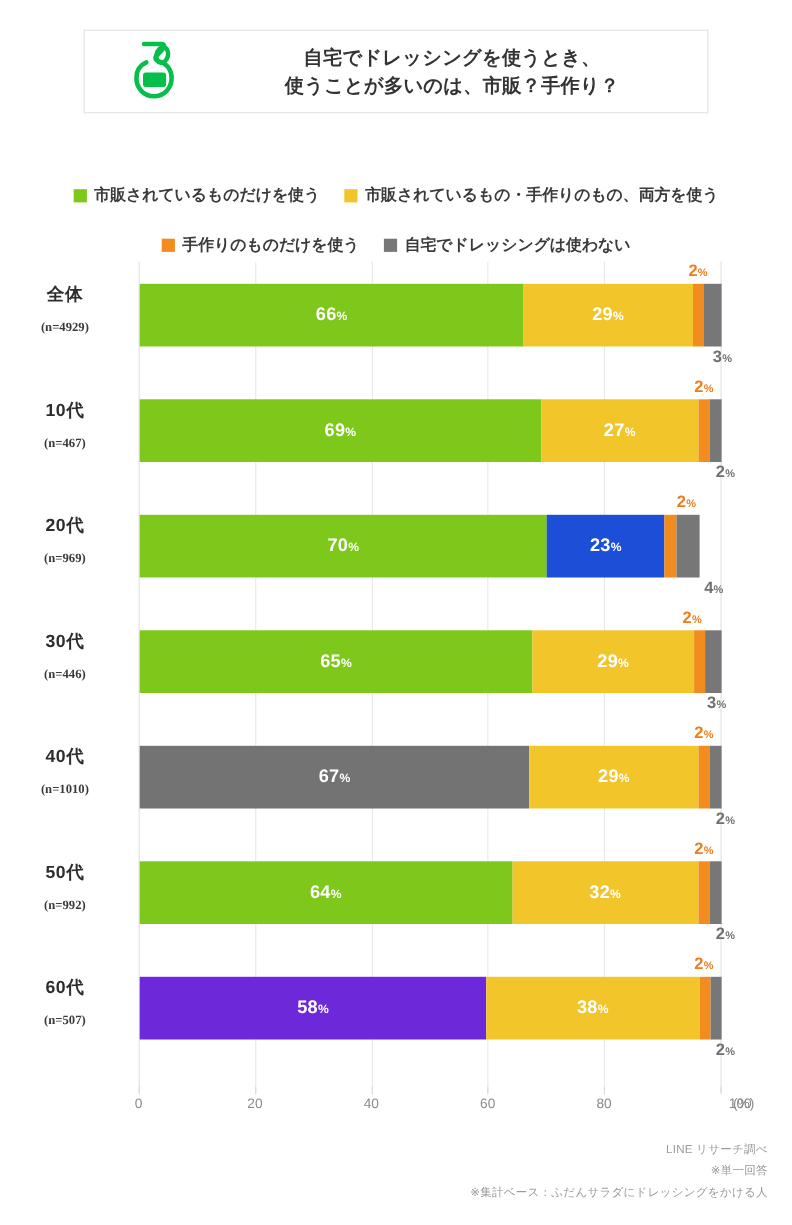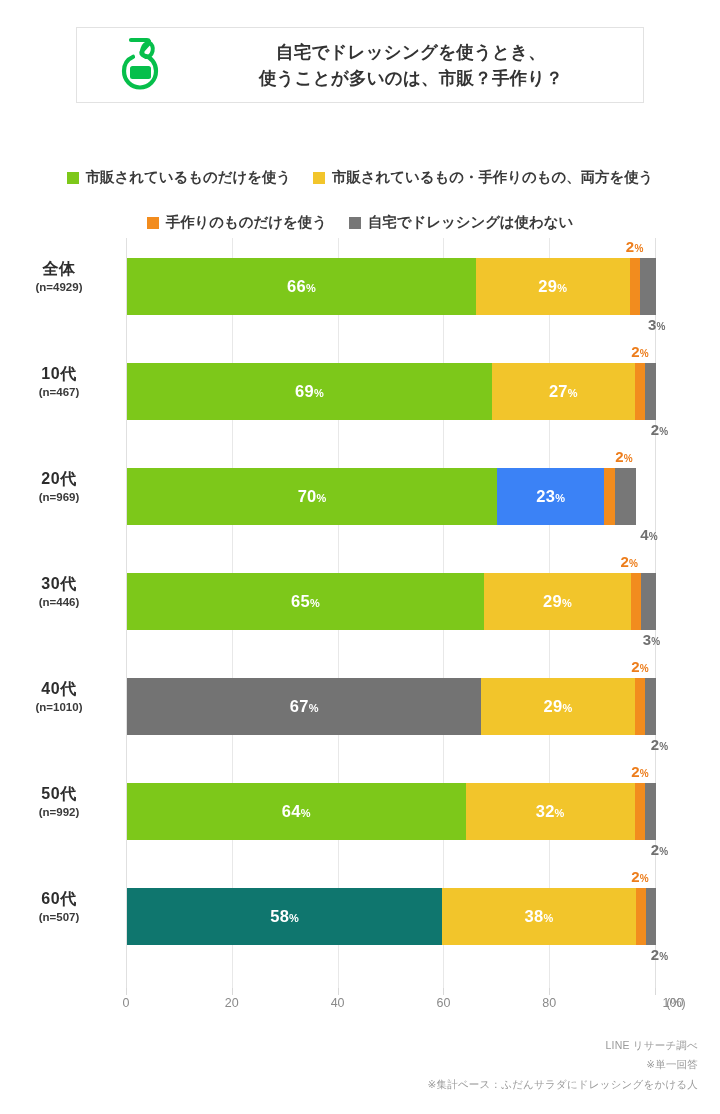--- a/index.html
+++ b/index.html
@@ -77,21 +77,21 @@
   }
   .row {
     position: relative; height: 105px; width: 720px;
   }
   .row-label {
     position: absolute; left: 0; top: 22px;
     width: 118px; text-align: center;
     line-height: 1.15;
   }
   .row-name { font-size: 16px; font-weight: 700; color: #2d2d2d; letter-spacing: .5px;}
-  .row-n { font-size: 11.5px; font-weight: 700; color: #3a3a3a; margin-top: 3px; }
+  .row-n { font-size: 11.5px; font-weight: 700; color: #3a3a3a; margin-top: 14px; font-family: Liberation Serif, serif; }
 
   .bar {
     position: absolute; left: 127px; top: 20px;
     height: 57px; width: 529px;
     display: flex;
   }
   .seg { height: 100%; display: flex; align-items: center; justify-content: center; }
   .seg-text {
     color: #ffffff; font-size: 16.5px; font-weight: 700;
     white-space: nowrap; letter-spacing: .3px;
@@ -226,21 +226,21 @@
           <div class="row-label">
             <div class="row-name">20代</div>
             <div class="row-n">(n=969)</div>
           </div>
           <div class="callout above" style="color: rgb(237, 125, 27); left: 615.26px;">2<span class="pct">%</span></div>
           <div class="callout below" style="color: rgb(112, 112, 112); left: 640.13px;">4<span class="pct">%</span></div>
           <div class="bar">
             <div class="seg" style="background: rgb(125, 200, 26); width: 370.3px;">
               <span class="seg-text">70<span class="pct">%</span></span>
             </div>
-            <div class="seg" style="background: #3b82f6; width: 107px; text-align: center;">
+            <div class="seg" style="background: #1d4ed8; width: 107px; text-align: center;">
               <span class="seg-text">23<span class="pct">%</span></span>
             </div>
             <div class="seg" style="background: rgb(242, 140, 30); width: 10.58px;"></div>
             <div class="seg" style="background: rgb(119, 119, 119); width: 21.16px;"></div>
           </div>
         </div>
         <div class="row">
           <div class="row-label">
             <div class="row-name">30代</div>
             <div class="row-n">(n=446)</div>
@@ -295,21 +295,21 @@
           </div>
         </div>
         <div class="row">
           <div class="row-label">
             <div class="row-name">60代</div>
             <div class="row-n">(n=507)</div>
           </div>
           <div class="callout above" style="color: rgb(237, 125, 27); left: 631.13px;">2<span class="pct">%</span></div>
           <div class="callout below" style="color: rgb(112, 112, 112); left: 650.71px;">2<span class="pct">%</span></div>
           <div class="bar">
-            <div class="seg" style="background: #0f766e; width: 328px;">
+            <div class="seg" style="background: #6d28d9; width: 328px;">
               <span class="seg-text">58<span class="pct">%</span></span>
             </div>
             <div class="seg" style="background: rgb(242, 197, 43); width: 201.02px;">
               <span class="seg-text">38<span class="pct">%</span></span>
             </div>
             <div class="seg" style="background: rgb(242, 140, 30); width: 10.58px;"></div>
             <div class="seg" style="background: rgb(119, 119, 119); width: 10.58px;"></div>
           </div>
         </div>
       </div>

